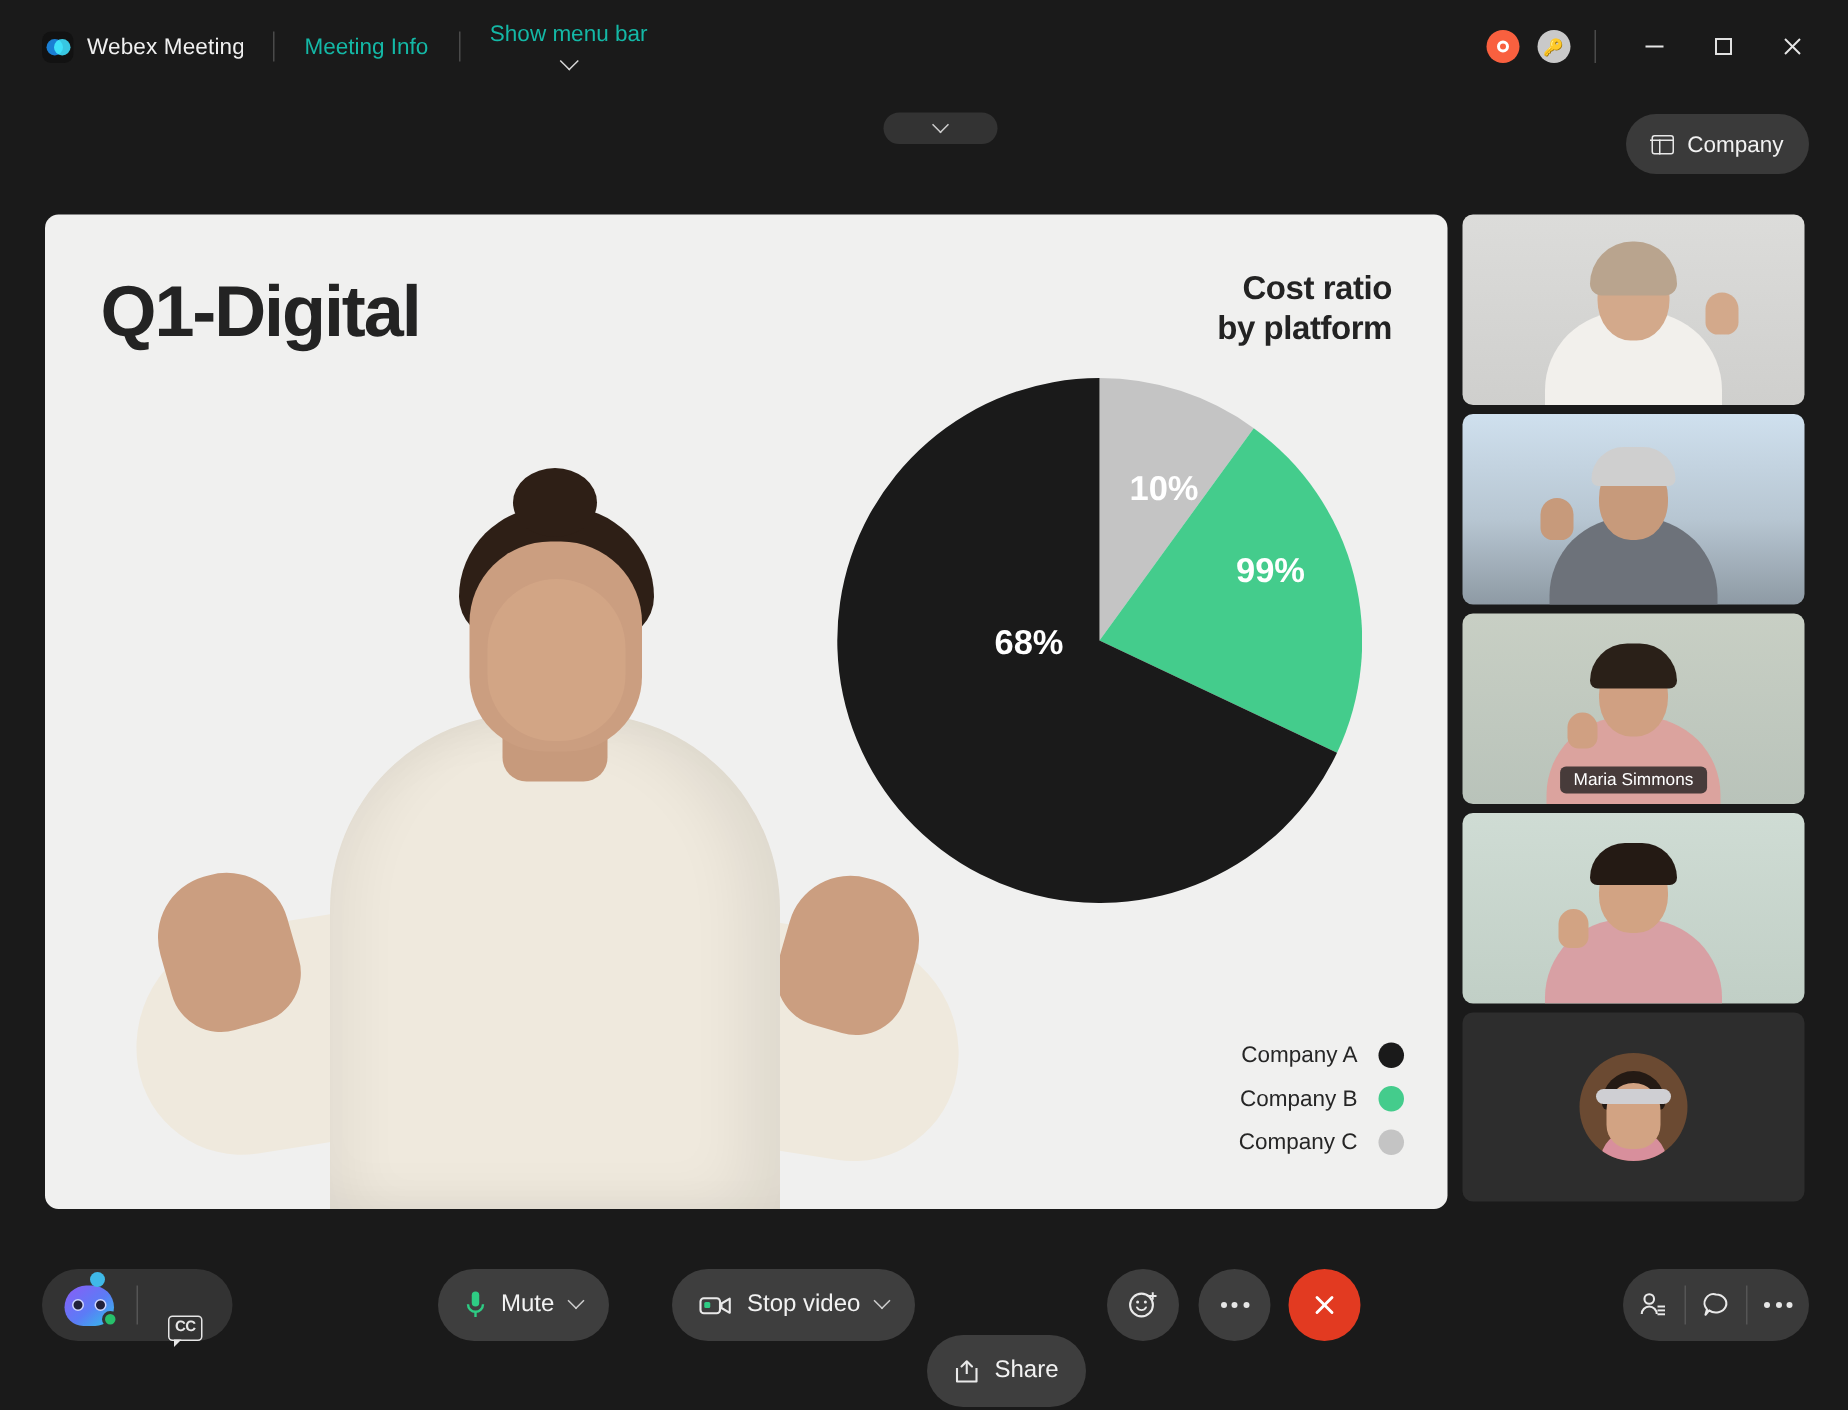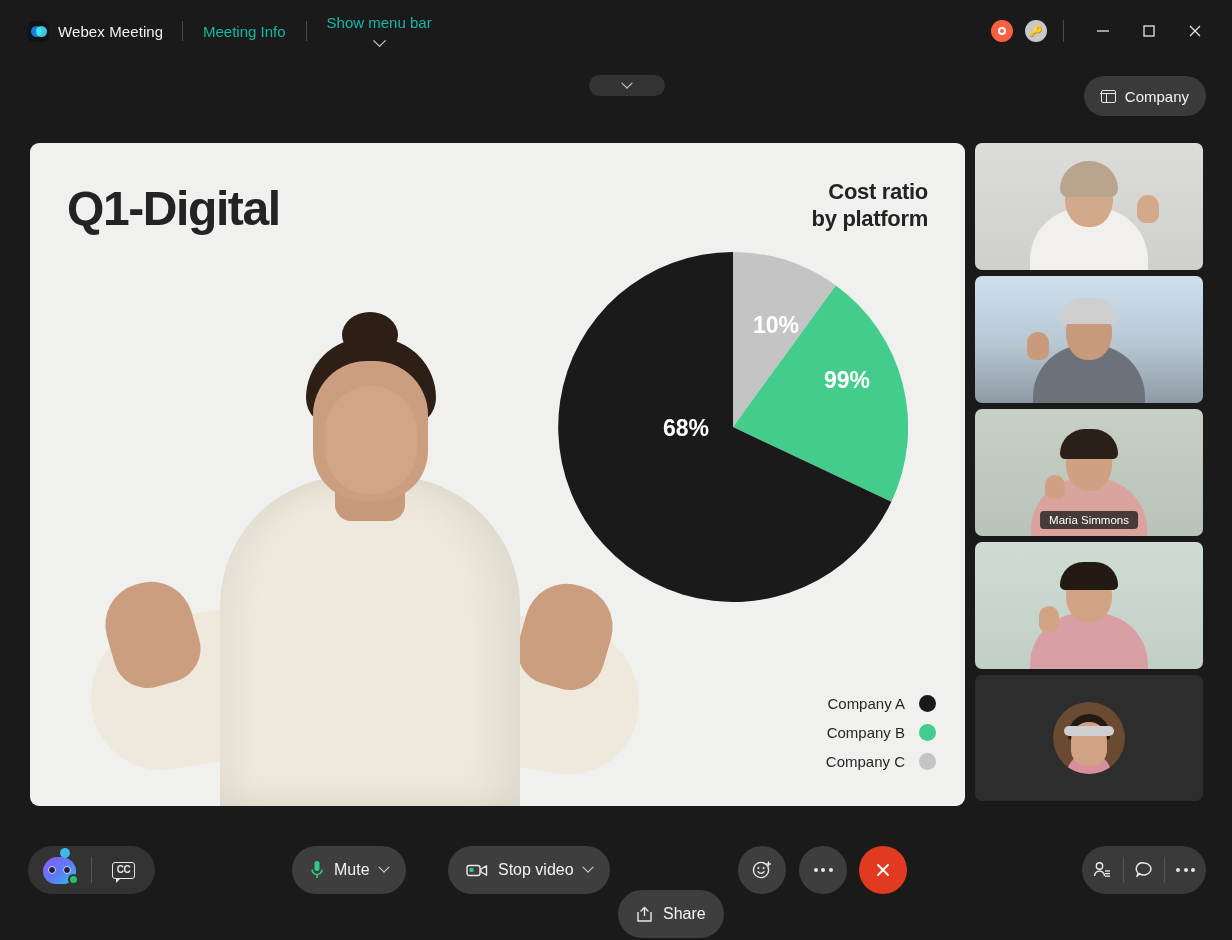--- a/index.html
+++ b/index.html
@@ -163,21 +163,21 @@
   .bot {
     width:33px; height:27px; border-radius:15px 15px 13px 13px;
     background:linear-gradient(140deg,#8b5cf6 0%,#5b7cf6 55%,#2fc4e8 100%);
     position:relative;
   }
   .bot-eye { position:absolute; top:9px; width:8px; height:8px; border-radius:50%; background:#21203a; border:1.5px solid #cfd6ff; }
   .bot-eye.l { left:5px; } .bot-eye.r { right:5px; }
   .bot-ant { position:absolute; top:-9px; left:17px; width:10px; height:10px; border-radius:50%; background:#3fb9e8; }
   .bot-status { position:absolute; right:12px; bottom:9px; width:11px; height:11px; border-radius:50%; background:#27c06b; border:2px solid #333; }
   .grp-div { width:1px; height:26px; background:#555; }
-  .cc-btn { width:63px; height:48px; display:flex; align-items:center; justify-content:center; }
+  .cc-btn { width:63px; height:48px; display:flex; align-items:flex-end; justify-content:center; }
   .cc-ico {
     width:23px; height:17px; border:1.6px solid #e6e6e6; border-radius:3px;
     font-size:10px; line-height:14px; text-align:center; color:#e6e6e6;
     position:relative; font-weight:bold; letter-spacing:-.4px;
   }
   .cc-ico:after {
     content:""; position:absolute; left:3px; bottom:-5px; border-left:5px solid #e6e6e6;
     border-bottom:5px solid transparent;
   }
 

